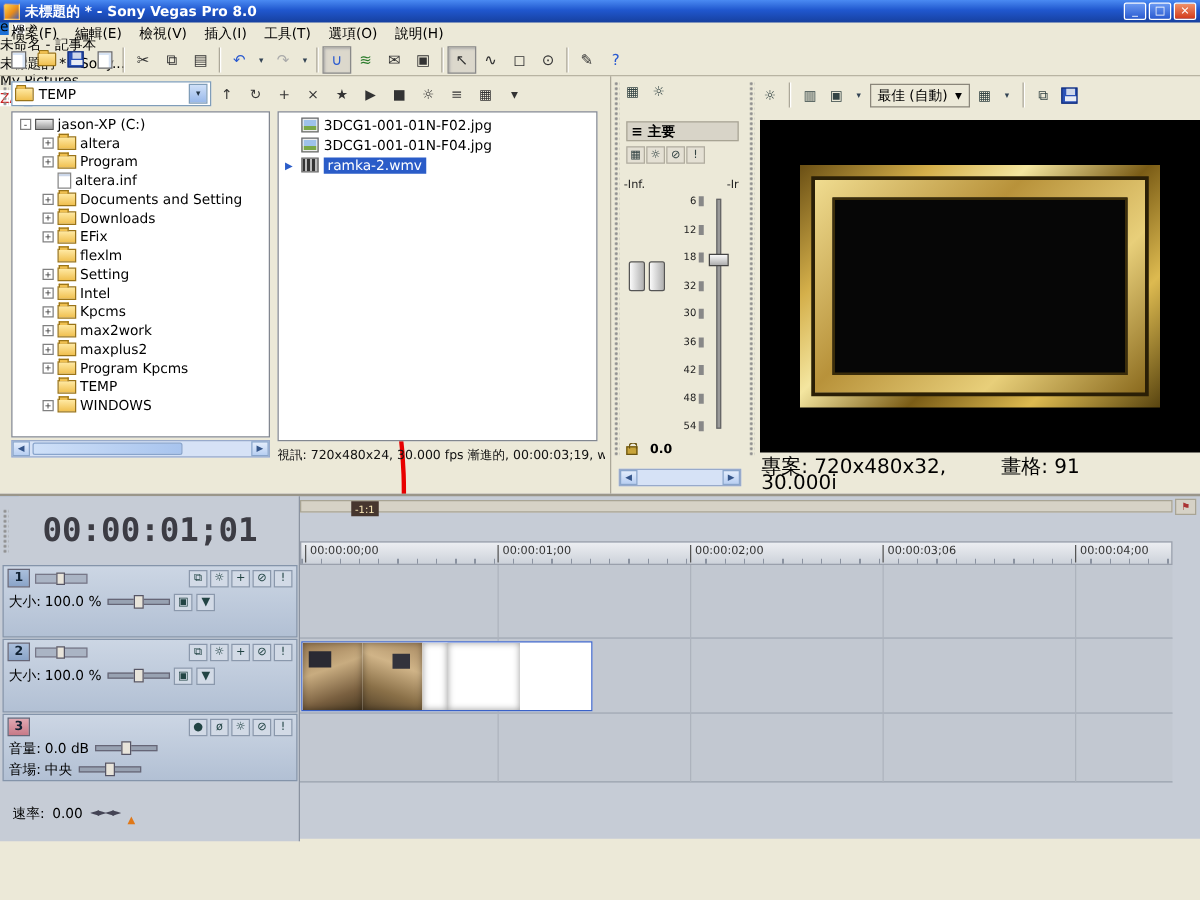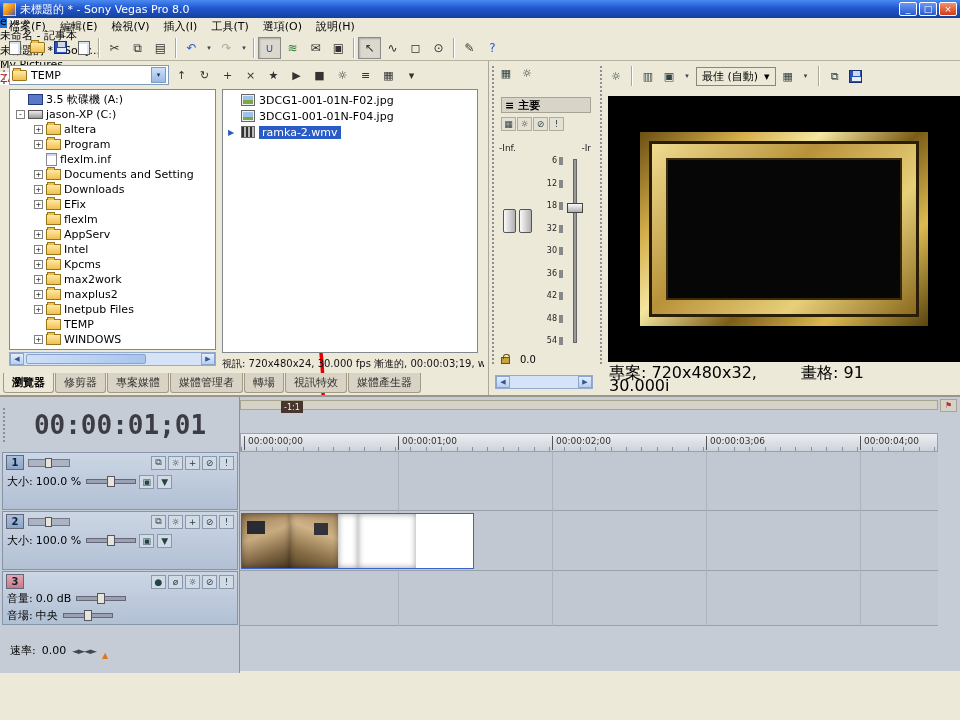--- a/index.html
+++ b/index.html
@@ -6,21 +6,21 @@
   *{box-sizing:border-box;margin:0;padding:0}
   html,body{background:#555}
   .screen{position:relative;width:960px;height:720px;overflow:hidden;background:#ece9d8;
           font-family:"DejaVu Sans","Liberation Sans",sans-serif;font-size:11px;color:#000}
 
   
   .titlebar{position:absolute;top:0;left:0;right:0;height:18px;display:flex;align-items:center;
             padding:0 3px;color:#fff;background:linear-gradient(180deg,#4a8af2,#2057ce 45%,#16409f)}
   .app-icon{width:13px;height:13px;margin-right:4px;border:1px solid #ffffff55;
             background:linear-gradient(135deg,#ffd24a,#e88a1a 55%,#3a5fc0)}
-  .title-text{flex:1;font-weight:normal;font-size:11px;white-space:nowrap;overflow:hidden}
+  .title-text{flex:1;font-weight:bold;font-size:11px;white-space:nowrap;overflow:hidden}
   .tb-btns{display:flex;gap:2px}
   .tb-btn{width:18px;height:14px;display:flex;align-items:center;justify-content:center;font-size:9px;
           color:#fff;border:1px solid #fff;border-radius:2px;background:linear-gradient(#6a99f2,#2a5ad0)}
   .tb-close{background:linear-gradient(#f0926a,#d23a1a)}
 
   
   .menubar{position:absolute;top:18px;left:0;right:0;height:17px;display:flex;align-items:center;padding-left:2px}
   .menu-item{padding:1px 7px;cursor:default}
   .toolbar{position:absolute;top:35px;left:0;right:0;height:26px;display:flex;align-items:center;
            padding:0 3px;border-bottom:1px solid #b8b4a2}
@@ -109,21 +109,21 @@
   .fader-pair{position:absolute;left:4px;top:58px;display:flex;gap:3px}
   .fp-thumb{width:13px;height:24px;background:linear-gradient(90deg,#fafafa,#b0b0b0);
       border:1px solid #555;border-radius:2px}
   .scale{position:absolute;right:28px;top:6px;bottom:6px;display:flex;flex-direction:column;
       justify-content:space-between;align-items:flex-end;font-size:8px;color:#222}
   .scale span{border-right:4px solid #888;padding-right:2px;line-height:8px}
   .fader-track{position:absolute;right:14px;top:8px;bottom:8px;width:4px;background:#9a9a9a;border:1px solid #666}
   .fader-thumb{position:absolute;right:8px;top:52px;width:16px;height:10px;
       background:linear-gradient(#fafafa,#aeaeae);border:1px solid #444}
   .mix-bottom{position:absolute;left:12px;top:293px;width:88px;display:flex;align-items:flex-start;gap:10px;
-      font-weight:normal;font-size:10px}
+      font-weight:bold;font-size:10px}
   .mix-scroll{position:absolute;left:6px;top:314px;width:98px;height:14px;background:#d6e2f6;
       border:1px solid #98aacb;display:flex;align-items:center;justify-content:space-between}
 
   
   .preview{position:absolute;left:597px;top:0;width:363px;height:334px}
   .pv-toolbar{position:absolute;left:10px;top:2px;height:26px;display:flex;align-items:center;gap:3px}
   .quality{height:19px;background:#ece9d8;border:1px solid #8a867a;display:flex;align-items:center;
       padding:0 5px;gap:6px}
   .pv-video{position:absolute;left:11px;top:35px;width:352px;height:266px;background:#000}
   .frame{position:absolute;left:32px;top:36px;width:288px;height:194px;box-shadow:0 0 8px #000;
@@ -329,43 +329,38 @@
         <span class="exp-btn blue">▶</span>
         <span class="exp-btn">■</span>
         <span class="exp-btn">☼</span>
         <span class="exp-btn">≡</span>
         <span class="exp-btn">▦</span>
         <span class="exp-btn small">▾</span>
       </div>
 
       <div class="tree">
         <div class="tree-item d0">
-            <span class="expand-box" style="visibility: hidden;"></span>
-            <span class="ti" data-type="floppy"></span>
-            <span>3.5 軟碟機 (A:)</span>
-          </div>
-        <div class="tree-item d0">
             <span class="expand-box">-</span>
             <span class="ti" data-type="drive"></span>
             <span>jason-XP (C:)</span>
           </div>
         <div class="tree-item d1">
             <span class="expand-box">+</span>
             <span class="ti" data-type="folder"></span>
             <span>altera</span>
           </div>
         <div class="tree-item d1">
             <span class="expand-box">+</span>
             <span class="ti" data-type="folder"></span>
             <span>Program</span>
           </div>
         <div class="tree-item d1">
             <span class="expand-box" style="visibility: hidden;"></span>
             <span class="ti" data-type="file"></span>
-            <span>flexlm.inf</span>
+            <span>altera.inf</span>
           </div>
         <div class="tree-item d1">
             <span class="expand-box">+</span>
             <span class="ti" data-type="folder"></span>
             <span>Documents and Setting</span>
           </div>
         <div class="tree-item d1">
             <span class="expand-box">+</span>
             <span class="ti" data-type="folder"></span>
             <span>Downloads</span>
@@ -376,21 +371,21 @@
             <span>EFix</span>
           </div>
         <div class="tree-item d1">
             <span class="expand-box" style="visibility: hidden;"></span>
             <span class="ti" data-type="folder"></span>
             <span>flexlm</span>
           </div>
         <div class="tree-item d1">
             <span class="expand-box">+</span>
             <span class="ti" data-type="folder"></span>
-            <span>AppServ</span>
+            <span>Setting</span>
           </div>
         <div class="tree-item d1">
             <span class="expand-box">+</span>
             <span class="ti" data-type="folder"></span>
             <span>Intel</span>
           </div>
         <div class="tree-item d1">
             <span class="expand-box">+</span>
             <span class="ti" data-type="folder"></span>
             <span>Kpcms</span>
@@ -401,21 +396,21 @@
             <span>max2work</span>
           </div>
         <div class="tree-item d1">
             <span class="expand-box">+</span>
             <span class="ti" data-type="folder"></span>
             <span>maxplus2</span>
           </div>
         <div class="tree-item d1">
             <span class="expand-box">+</span>
             <span class="ti" data-type="folder"></span>
-            <span>Inetpub Files</span>
+            <span>Program Kpcms</span>
           </div>
         <div class="tree-item d1">
             <span class="expand-box" style="visibility: hidden;"></span>
             <span class="ti" data-type="folder"></span>
             <span>TEMP</span>
           </div>
         <div class="tree-item d1">
             <span class="expand-box">+</span>
             <span class="ti" data-type="folder"></span>
             <span>WINDOWS</span>
@@ -441,29 +436,20 @@
         </div>
         <div class="file-row">
           <span class="play-marker">▶</span>
           <span class="fi fi-wmv"></span>
           <span class="sel-label">ramka-2.wmv</span>
         </div>
       </div>
 
       <div class="exp-info">視訊: 720x480x24, 30.000 fps 漸進的, 00:00:03;19, wm</div>
 
-      <div class="exp-tabs">
-        <span class="tab active">瀏覽器</span>
-        <span class="tab">修剪器</span>
-        <span class="tab">專案媒體</span>
-        <span class="tab">媒體管理者</span>
-        <span class="tab">轉場</span>
-        <span class="tab">視訊特效</span>
-        <span class="tab">媒體產生器</span>
-      </div>
     </div>
 
     <div class="mixer">
       <div class="grip-v" style="left:2px;top:4px;height:300px"></div>
       <div class="mix-toolbar">
         <span class="sm-btn">▦</span>
         <span class="sm-btn">☼</span>
       </div>
       <div class="mix-header">
         <span>≡</span>

